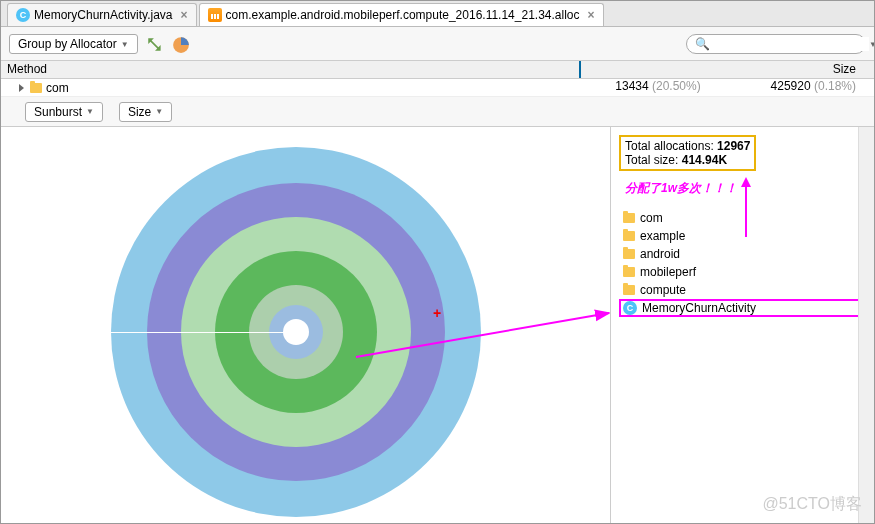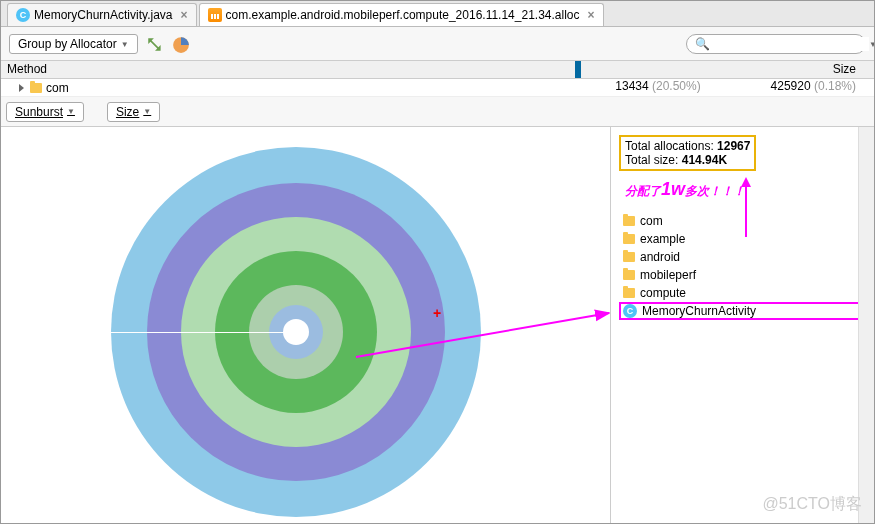--- a/index.html
+++ b/index.html
@@ -15,56 +15,56 @@
 
 .toolbar { display: flex; align-items: flex-end; padding: 6px 8px; gap: 8px; background: #f7f7f7; border-bottom: 1px solid #ccc; height: 34px; }
 .btn-drop { display: flex; align-items: center; background: #fff; border: 1px solid #aaa; border-radius: 3px; padding: 2px 8px; gap: 4px; cursor: pointer; }
 .btn-drop .arrow { font-size: 8px; color: #666; }
 .search { margin-left: auto; display: flex; align-items: center; background: #fff; border: 1px solid #aaa; border-radius: 10px; padding: 1px 8px; width: 180px; height: 20px; }
 .search span { color: #888; margin-right: 4px; }
 .search input { border: none; outline: none; flex: 1; }
 .tool-icon { width: 18px; height: 18px; cursor: pointer; }
 
 .headers { display: flex; background: #f0f0f0; border-bottom: 1px solid #ccc; height: 18px; }
-.headers div { padding: 1px 6px; border-right: 6px solid #0369a1; }
+.headers div { padding: 1px 6px; border-right: 2px solid #0369a1; }
 .col-method { flex: 0 0 580px; }
 .col-count { flex: 0 0 160px; text-align: right; }
 .col-size { flex: 1; text-align: right; padding-right: 18px !important; border-right: none !important; }
 
 .row { display: flex; background: #fff; border-bottom: 1px solid #eee; height: 18px; overflow: hidden; }
 .row .cell-method { flex: 0 0 580px; padding-left: 18px; display: flex; align-items: center; gap: 4px; }
 .row .cell-count { flex: 0 0 160px; text-align: center; padding-right: 6px; white-space: nowrap; }
 .row .cell-size { flex: 1; text-align: right; padding-right: 18px; white-space: nowrap; }
 .pct { color: #999; }
 .folder-icon { display:inline-block; width:12px; height:10px; background:#f9c74f; border-radius:1px; position:relative; }
 .folder-icon::before{content:"";position:absolute;top:-2px;left:0;width:5px;height:3px;background:#f9c74f;border-radius:1px 1px 0 0;}
 .tri { display:inline-block; width:0;height:0;border-top:4px solid transparent;border-bottom:4px solid transparent;border-left:5px solid #666; margin-right:2px;}
 
-.toolbar2 { display: flex; align-items: center; padding: 6px 5px; gap: 23px; background: #f7f7f7; border-bottom: 1px solid #ccc; height: 30px; text-decoration: underline; }
+.toolbar2 { display: flex; align-items: center; padding: 6px 24px; gap: 16px; background: #f7f7f7; border-bottom: 1px solid #ccc; height: 30px; }
 
 .main { display: flex; height: calc(524px - 26px - 34px - 18px - 18px - 30px); position: relative; }
 .chart-pane { flex: 0 0 610px; background: #fff; position: relative; border-right: 1px solid #ccc; }
 .side-pane { flex: 1; background: #fff; padding: 8px; position: relative; }
 
 .sunburst { position: absolute; left: 110px; top: 20px; width: 370px; height: 370px; }
 .ring { position: absolute; border-radius: 50%; }
 .r0 { inset: 0; background: #8ec9e8; }
 .r1 { inset: 36px; background: #8a8ad4; }
 .r2 { inset: 70px; background: #b0dcb0; }
 .r3 { inset: 104px; background: #5cb85c; }
 .r4 { inset: 138px; background: #accfac; }
 .r5 { inset: 158px; background: #9bbce0; }
 .r6 { inset: 172px; background: #fff; }
 .slit { position:absolute; left:0; top:50%; width:50%; height:1px; background:#fff; }
 .cross { position:absolute; color:#e00; font-weight:bold; font-size:14px; left: 432px; top: 178px; }
 
 .stats { border: 2px solid #eab308; padding: 2px 4px; display: inline-block; margin-bottom: 4px; }
 .stats .val { font-weight: bold; }
 .annot { color: #ff00ff; font-style: italic; font-weight: bold; font-size: 14px; margin: 4px 0 12px 6px; }
-.annot .big { font-size: 18px; }
+.annot .big { font-size: 12px; }
 
 .tree-item { display: flex; align-items: center; gap: 5px; padding: 2px 0 2px 4px; }
 .tree-item.sel { border: 2px solid #ff00ff; padding: 0 2px; }
 
 .watermark { position: absolute; right: 12px; bottom: 8px; color: #ccc; font-size: 16px; }
 .scroll-stub { position:absolute; right:0; top:0; bottom:0; width:16px; background:#f0f0f0; border-left:1px solid #ddd;}
 </style>
 </head>
 <body>
 

